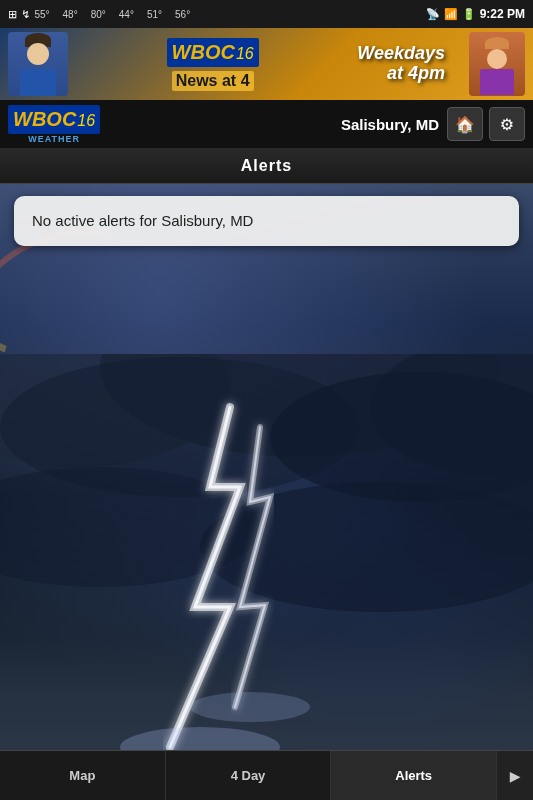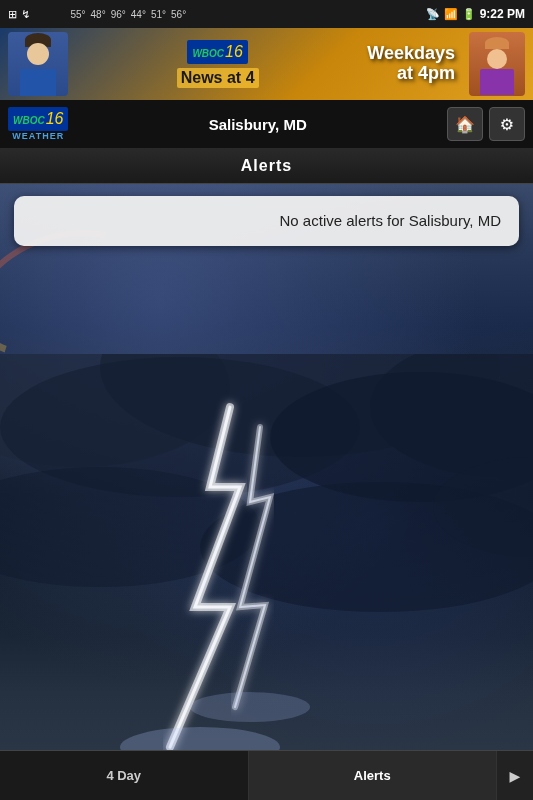--- a/index.html
+++ b/index.html
@@ -28,24 +28,23 @@
       display: flex;
       align-items: center;
       gap: 4px;
     }
     .status-icon {
       color: #fff;
       font-size: 11px;
     }
     .status-temps {
       display: flex;
-      gap: 5px;
+      gap: 13px;
       color: #ccc;
       font-size: 10px;
-      margin-left: 36px;
     }
     .status-right {
       display: flex;
       align-items: center;
       gap: 4px;
       color: #fff;
       font-size: 11px;
     }
     .status-time {
       font-weight: bold;
@@ -111,21 +110,22 @@
       font-size: 16px;
       font-weight: bold;
       background: rgba(255,200,50,0.7);
       padding: 1px 4px;
       border-radius: 2px;
     }
     .ad-headline {
       display: flex;
       flex-direction: column;
       align-items: center;
-      padding-right: 14px;
+      padding-right: 24px;
+      font-style: italic;
     }
     .ad-headline-text {
       color: #fff;
       font-size: 18px;
       font-weight: 900;
       text-align: right;
       text-shadow: 2px 2px 4px rgba(0,0,0,0.8);
       line-height: 1.1;
     }
     .ad-right-person {
@@ -158,43 +158,43 @@
     }
     .wboc-box {
       background: #003399;
       padding: 3px 5px;
       border-radius: 2px;
       display: flex;
       align-items: baseline;
       gap: 1px;
     }
     .wboc-word {
-      color: #22c55e;
-      font-size: 10px;
+      color: #eab308;
+      font-size: 20px;
       font-weight: 900;
       font-style: italic;
     }
     .wboc-num {
       color: #FFD700;
       font-size: 16px;
       font-weight: 400;
       font-style: italic;
     }
     .weather-label {
       color: #4a9fe0;
       font-size: 9px;
       font-weight: bold;
       letter-spacing: 1px;
       display: block;
       text-align: left;
       margin-top: 0;
     }
     .header-location {
       flex: 1;
-      text-align: center;
+      text-align: right;
       color: #fff;
       font-size: 15px;
       font-weight: bold;
     }
     .header-buttons {
       display: flex;
       gap: 6px;
     }
     .header-btn {
       width: 36px;
@@ -258,21 +258,20 @@
     
     .alert-box {
       position: absolute;
       top: 12px;
       left: 14px;
       right: 14px;
       background: rgba(240, 240, 240, 0.95);
       border-radius: 10px;
       padding: 16px 18px;
       box-shadow: 0 2px 8px rgba(0,0,0,0.5);
-      text-align: right;
     }
     .alert-text {
       color: #222;
       font-size: 15px;
     }
 
     
     .lightning-svg {
       position: absolute;
       bottom: 0;
@@ -340,21 +339,21 @@
 </head>
 <body>
 
 <div id="status-bar">
   <div class="status-left">
     <span class="status-icon">⊞</span>
     <span class="status-icon">↯</span>
     <div class="status-temps">
       <span>55°</span>
       <span>48°</span>
-      <span>96°</span>
+      <span>80°</span>
       <span>44°</span>
       <span>51°</span>
       <span>56°</span>
     </div>
   </div>
   <div class="status-right">
     <span>📡</span>
     <span>📶</span>
     <span>🔋</span>
     <span class="status-time">9:22 PM</span>
@@ -449,20 +448,23 @@
     <ellipse cx="250" cy="380" rx="60" ry="15" fill="rgba(180,200,255,0.2)"></ellipse>
   </svg>
 
   <div class="alert-box">
     <span class="alert-text">No active alerts for Salisbury, MD</span>
   </div>
 </div>
 
 <div id="bottom-nav">
   <div class="nav-item">
+    <span>Map</span>
+  </div>
+  <div class="nav-item">
     <span>4 Day</span>
   </div>
   <div class="nav-item active">
     <span>Alerts</span>
   </div>
   <div class="nav-arrow">
     <span>▶</span>
   </div>
 </div>
 

